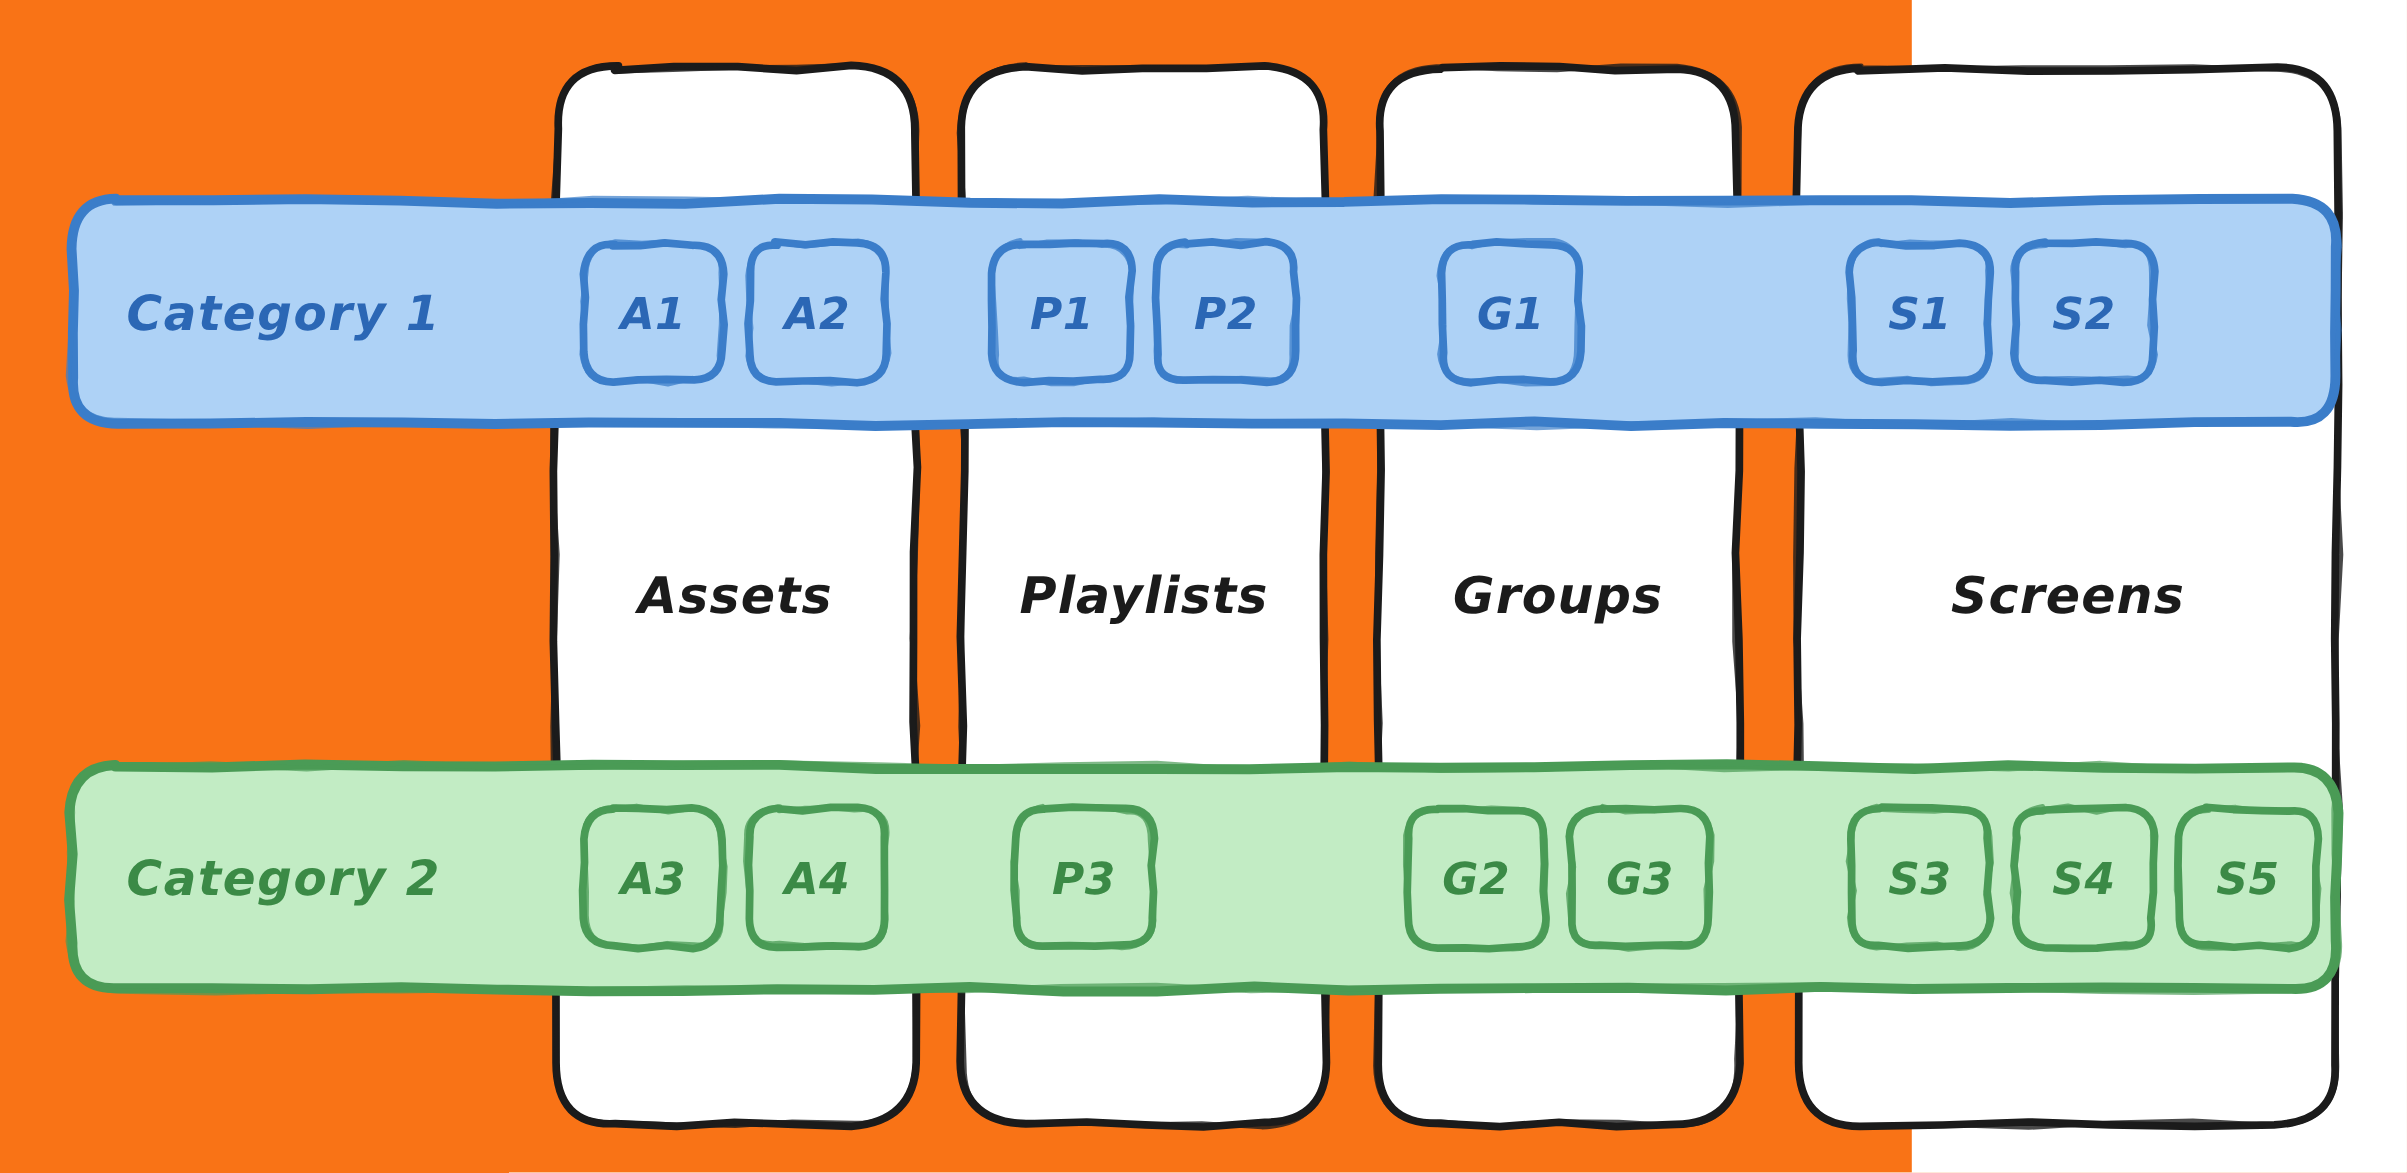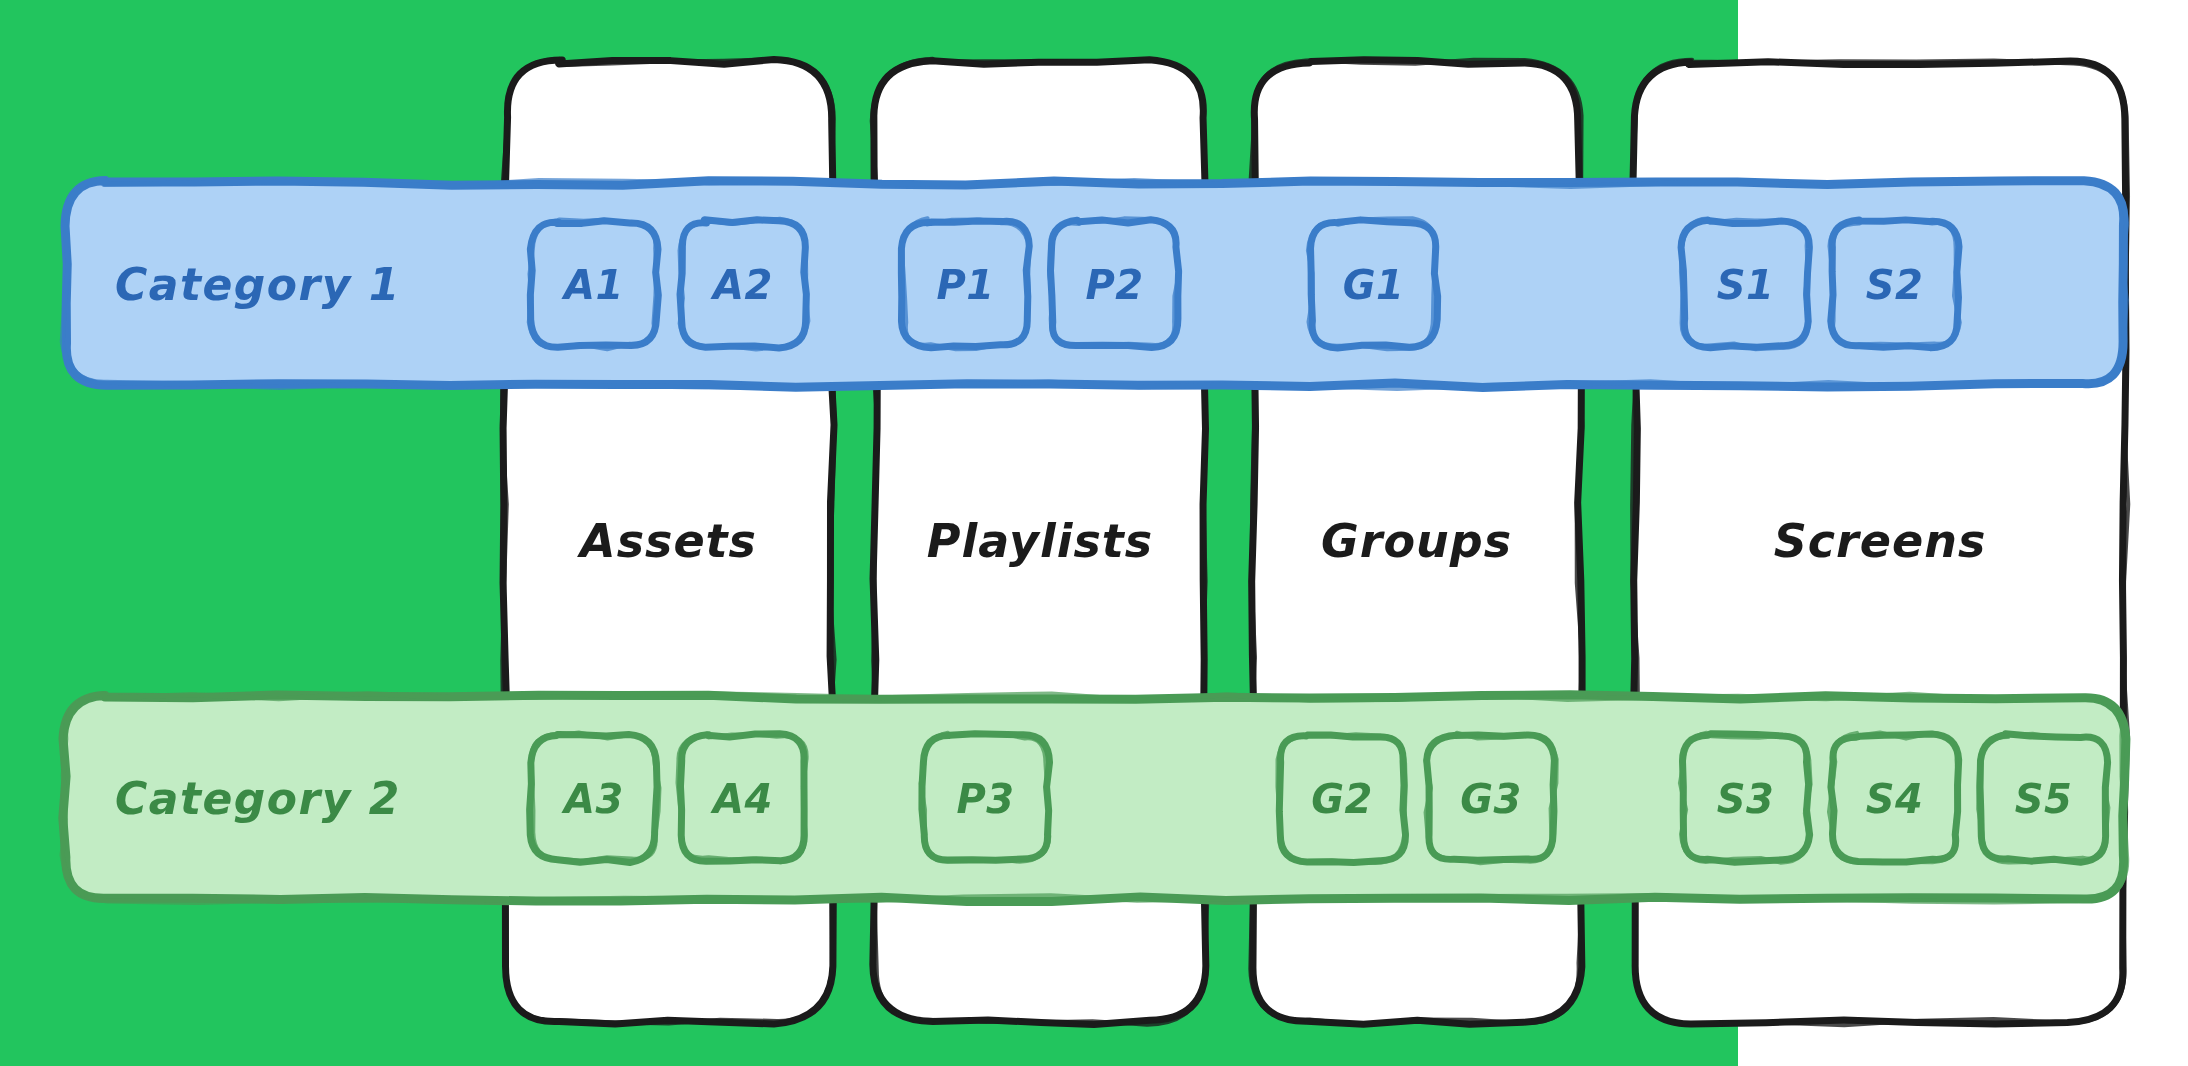--- a/index.html
+++ b/index.html
@@ -10,21 +10,21 @@
   body {
     width: 2188px;
     height: 1066px;
     font-family: "DejaVu Sans", sans-serif;
     overflow: hidden;
   }
   #stage {
     position: relative;
     width: 1738px;
     height: 1066px;
-    background: #22c55e;
+    background: #f97316;
   }
   #canvas {
     position: absolute;
     inset: 0;
     width: 2188px;
     height: 1066px;
   }
   .hand-text {
     font-family: "DejaVu Sans", sans-serif;
     font-style: italic;

